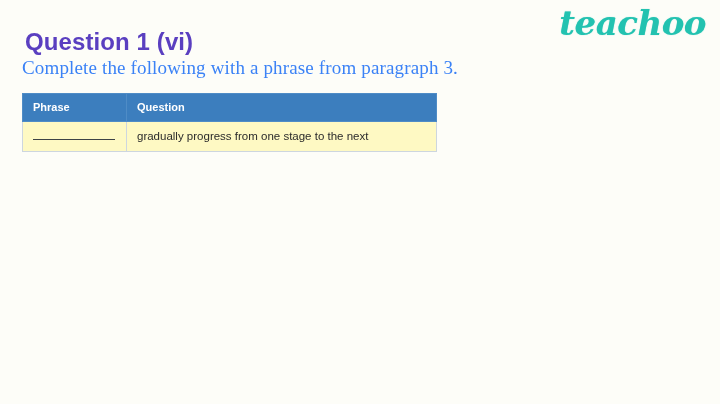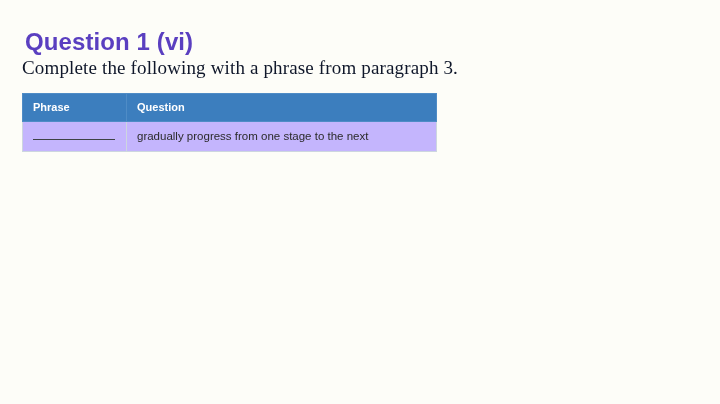--- a/index.html
+++ b/index.html
@@ -54,21 +54,21 @@
 
   .question-instruction {
     position: absolute;
     left: 22px;
     top: 57px;
     margin: 0;
     font-family: "Liberation Serif", serif;
     font-weight: normal;
     font-size: 19px;
     line-height: 22px;
-    color: #0f172a;
+    color: #3b82f6;
     letter-spacing: 0.15px;
   }
 
   
   .phrase-table {
     position: absolute;
     left: 22px;
     top: 93px;
     width: 414px;
     border-collapse: collapse;
@@ -83,21 +83,21 @@
     font-family: "Liberation Sans", sans-serif;
     font-weight: bold;
     font-size: 11px;
     text-align: left;
     padding: 7px 0 7px 10px;
     border: 1px solid #4f8cc6;
     line-height: 13px;
   }
 
   .phrase-table td {
-    background: #c4b5fd;
+    background: #fef9c3;
     color: #2b2b2b;
     font-family: "Liberation Sans", sans-serif;
     font-size: 11.5px;
     text-align: left;
     padding: 7px 0 8px 10px;
     border: 1px solid #cdd6df;
     line-height: 14px;
     vertical-align: middle;
   }
 
@@ -110,20 +110,21 @@
     border-bottom: 1px solid #3e4346;
     height: 9px;
     vertical-align: baseline;
   }
 </style>
 </head>
 <body>
 
 <div class="page">
 
+  <div class="brand">teachoo</div>
 
   <h1 class="question-title">Question 1 (vi)</h1>
 
   <p class="question-instruction">Complete the following with a phrase from paragraph 3.</p>
 
   <table class="phrase-table">
     <colgroup>
       <col class="col-phrase">
       <col class="col-meaning">
     </colgroup>

